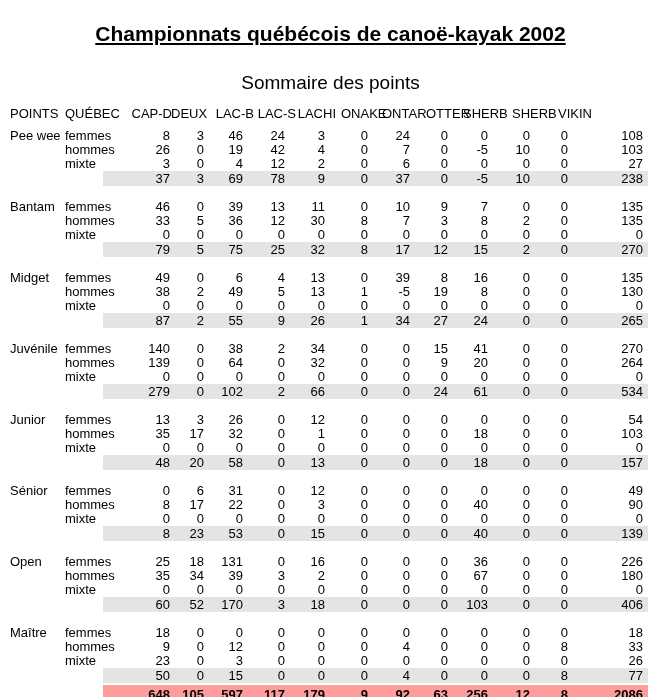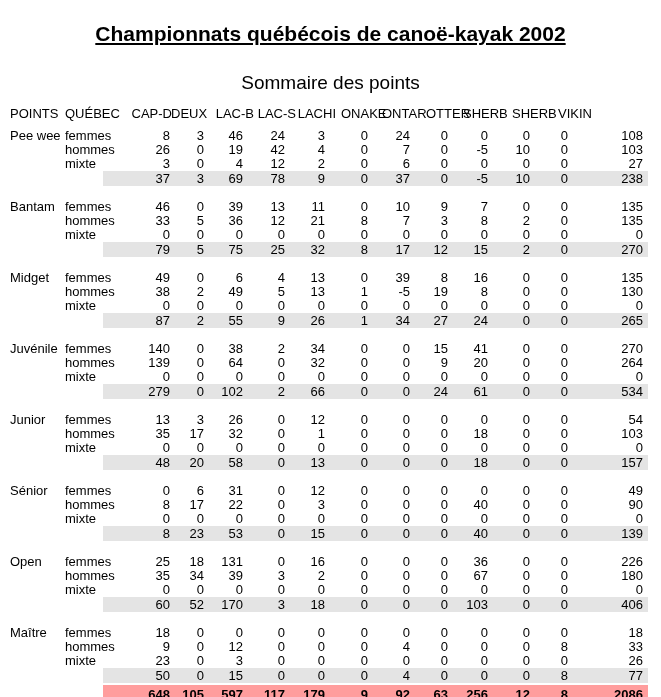--- a/index.html
+++ b/index.html
@@ -168,21 +168,21 @@
           <td class="val">0</td>
           <td class="total-cell">135</td>
         </tr>
         <tr class="data">
           <td class="cat"></td>
           <td class="grp">hommes</td>
           <td class="val">33</td>
           <td class="val">5</td>
           <td class="val">36</td>
           <td class="val">12</td>
-          <td class="val">21</td>
+          <td class="val">30</td>
           <td class="val">8</td>
           <td class="val">7</td>
           <td class="val">3</td>
           <td class="val">8</td>
           <td class="val">2</td>
           <td class="val">0</td>
           <td class="total-cell">135</td>
         </tr>
         <tr class="data">
           <td class="cat"></td>

